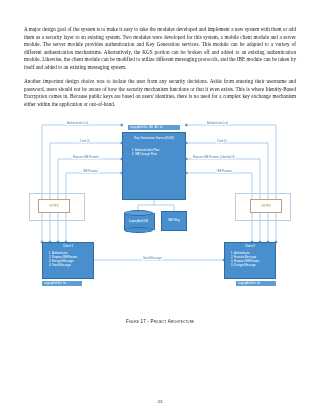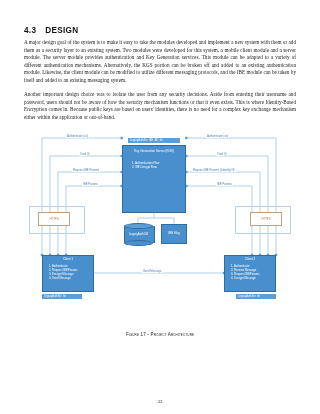--- a/index.html
+++ b/index.html
@@ -167,24 +167,20 @@
     font-size:5px;
     color:#222;
   }
   svg.lines{position:absolute;left:0;top:0;width:272px;height:200px;}
 </style>
 </head>
 <body>
 
 <div class="page">
 
-  <h2 class="heading">
-    <span>4.3</span>
-    <span>DESIGN</span>
-  </h2>
 
   <p class="para">A major design goal of the system is to make it easy to take the modules developed and implement a new system with them or add them as a security layer to an existing system.  Two modules were developed for this system, a mobile client module and a server module.  The server module provides authentication and Key Generation services.  This module can be adapted to a variety of different authentication mechanisms.  Alternatively, the KGS portion can be broken off and added to an existing authentication module.  Likewise, the client module can be modified to utilize different messaging protocols, and the IBE module can be taken by itself and added to an existing messaging system.</p>
   <p class="para">Another important design choice was to isolate the user from any security decisions.  Aside from entering their username and password, users should not be aware of how the security mechanism functions or that it even exists.  This is where Identity-Based Encryption comes in.  Because public keys are based on users' identities, there is no need for a complex key exchange mechanism either within the application or out-of-band.</p>
 
   <div class="figwrap">
     <div class="diagram">
 
       <svg class="lines" viewBox="0 0 272 200">
         <g stroke="#5e9ed6" stroke-width="0.5" fill="none">
 

